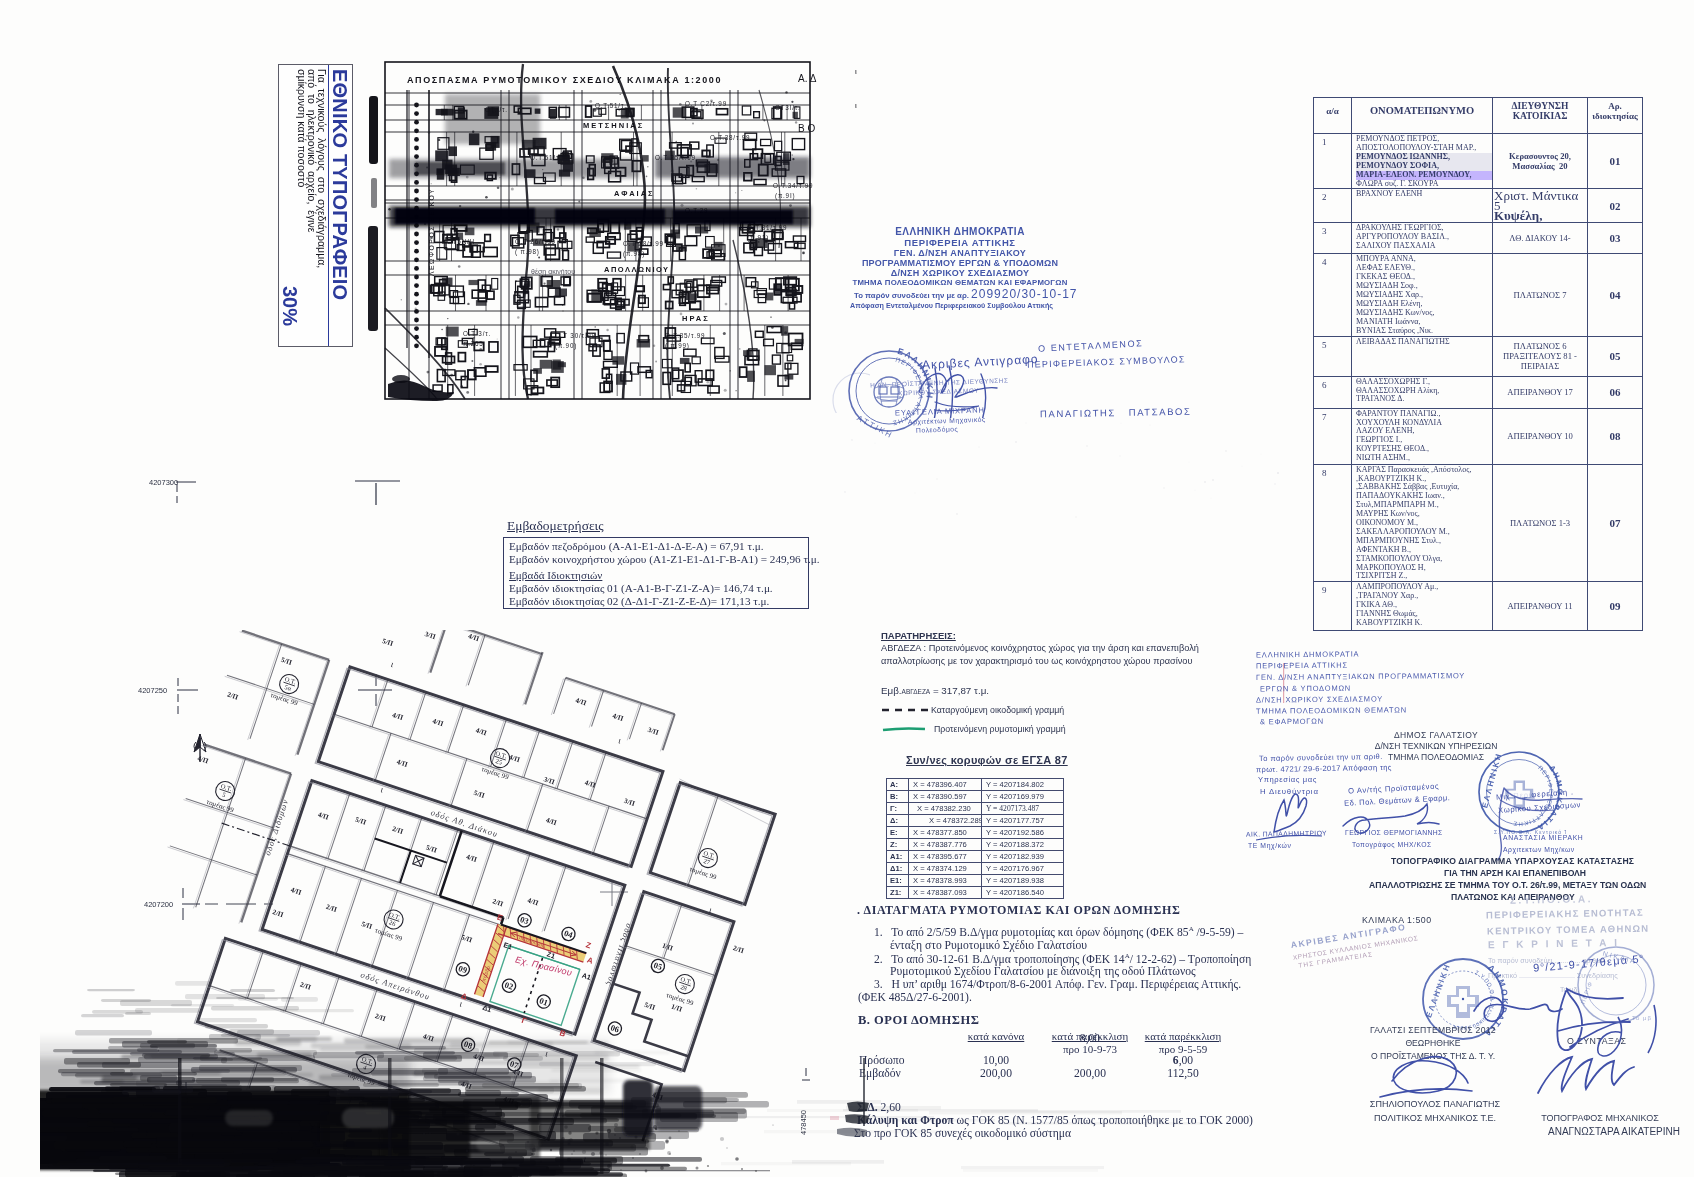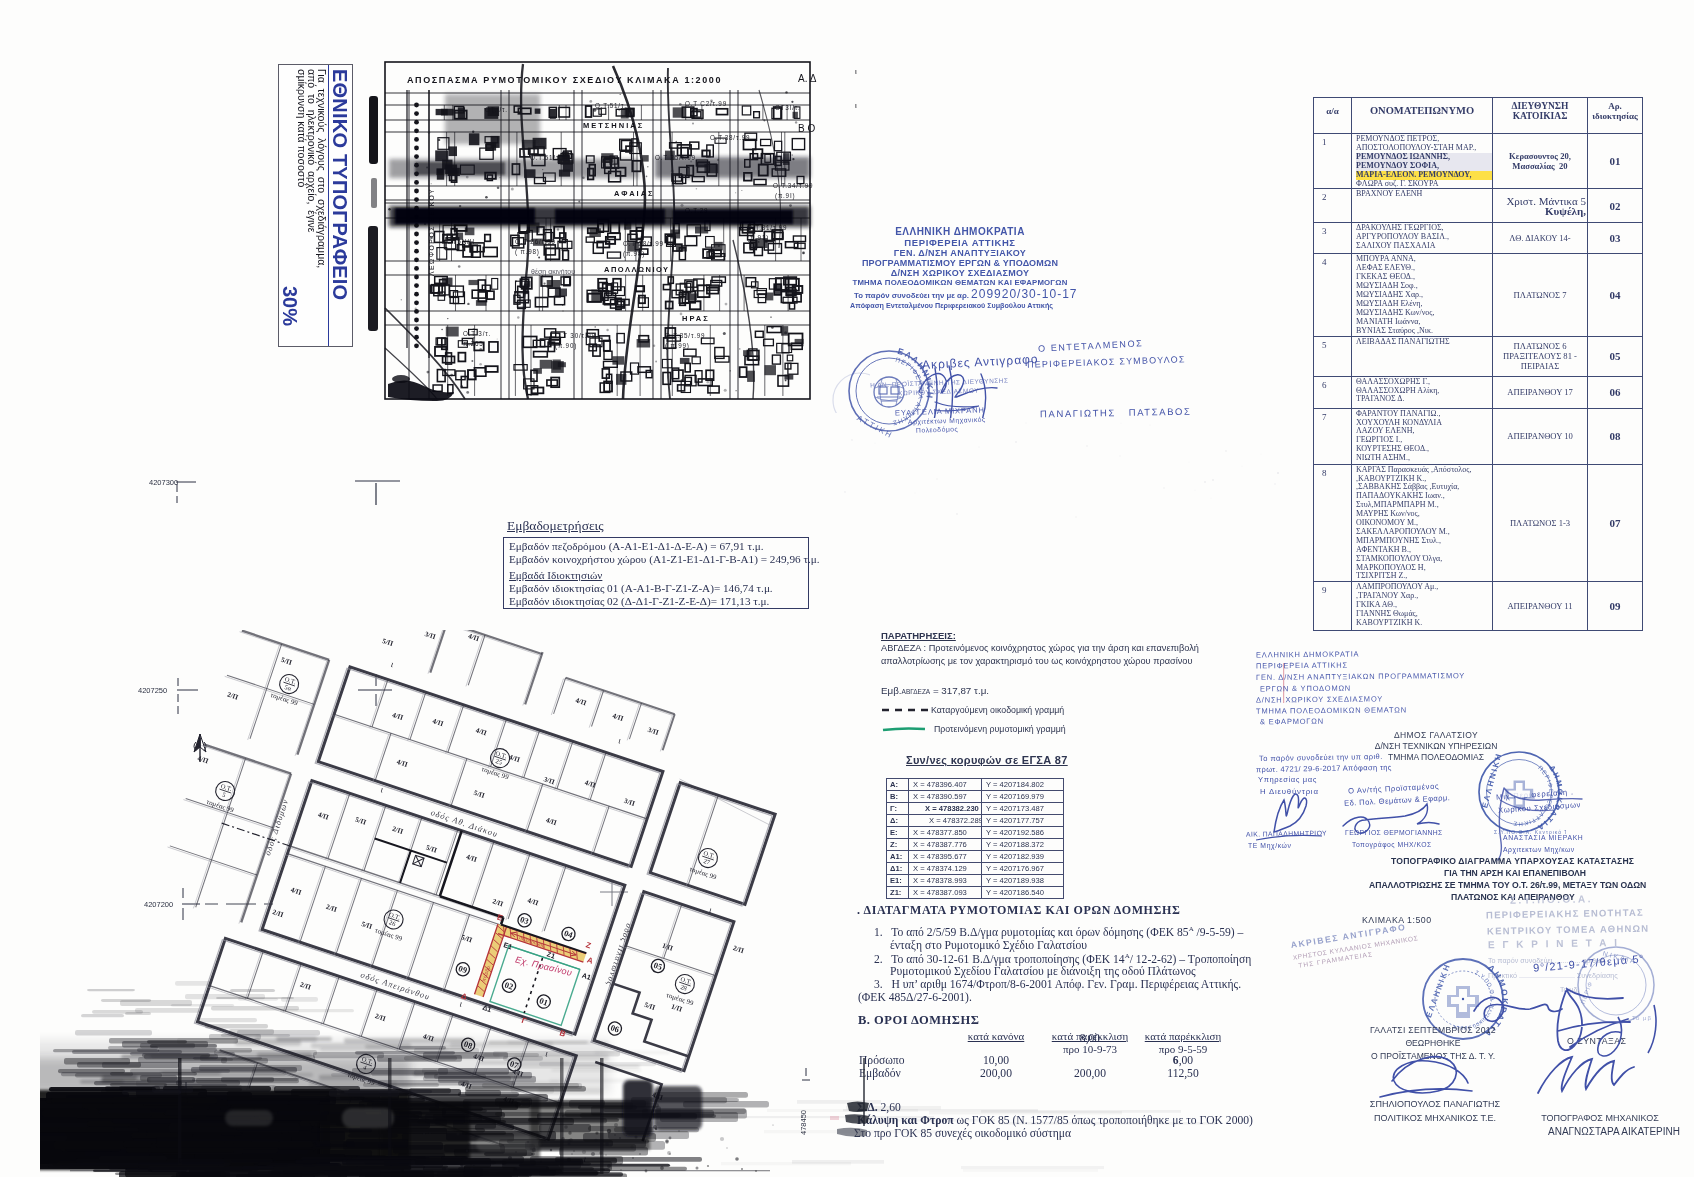--- a/index.html
+++ b/index.html
@@ -833,32 +833,32 @@
         <td style="text-align:center;font-size:9.5px;padding-top:3px;"><b>ΔΙΕΥΘΥΝΣΗ<br>ΚΑΤΟΙΚΙΑΣ</b></td>
         <td style="text-align:center;font-size:9px;padding-top:3px;"><b>Αρ.<br>ιδιοκτησίας</b></td>
       </tr>
       <tr style="height:54px;">
         <td style="font-size:9px;padding:3px 0 0 8px;">1</td>
         <td style="font-size:8px;line-height:8.9px;padding:1px 0 0 4px;white-space:nowrap;">
           <div>ΡΕΜΟΥΝΔΟΣ ΠΕΤΡΟΣ,</div>
           <div>ΑΠΟΣΤΟΛΟΠΟΥΛΟΥ-ΣΤΑΗ ΜΑΡ.,</div>
           <div style="font-weight:bold;background:#e7e7ef;">ΡΕΜΟΥΝΔΟΣ ΙΩΑΝΝΗΣ,</div>
           <div style="font-weight:bold;background:#e7e7ef;">ΡΕΜΟΥΝΔΟΥ ΣΟΦΙΑ,</div>
-          <div style="font-weight:bold;background:#fde047;">ΜΑΡΙΑ-ΕΛΕΟΝ. ΡΕΜΟΥΝΔΟΥ,</div>
+          <div style="font-weight:bold;background:#c4b5fd;">ΜΑΡΙΑ-ΕΛΕΟΝ. ΡΕΜΟΥΝΔΟΥ,</div>
           <div>ΦΛΩΡΑ συζ. Γ. ΣΚΟΥΡΑ</div>
         </td>
         <td style="font-size:8.6px;line-height:10px;text-align:center;vertical-align:middle;"><b>Κερασουντος 20,<br>Μασσαλίας&nbsp; 20</b></td>
         <td style="font-size:11px;text-align:center;vertical-align:middle;"><b>01</b></td>
       </tr>
       <tr style="height:34px;">
         <td style="font-size:9px;padding:3px 0 0 8px;">2</td>
         <td style="font-size:8px;line-height:8.9px;padding:1px 0 0 4px;white-space:nowrap;">
           <div>ΒΡΑΧΝΟΥ ΕΛΕΝΗ</div>
         </td>
-        <td style="font-size:11px;line-height:10px;text-align:right;vertical-align:middle;">Χριστ. Μάντικα 5<br><b>Κυψέλη,</b></td>
+        <td style="font-size:13px;line-height:10px;text-align:left;vertical-align:middle;">Χριστ. Μάντικα 5<br><b>Κυψέλη,</b></td>
         <td style="font-size:11px;text-align:center;vertical-align:middle;"><b>02</b></td>
       </tr>
       <tr style="height:31px;">
         <td style="font-size:9px;padding:3px 0 0 8px;">3</td>
         <td style="font-size:8px;line-height:8.9px;padding:1px 0 0 4px;white-space:nowrap;">
           <div>ΔΡΑΚΟΥΛΗΣ ΓΕΩΡΓΙΟΣ,</div>
           <div>ΑΡΓΥΡΟΠΟΥΛΟΥ ΒΑΣΙΛ.,</div>
           <div>ΣΑΛΙΧΟΥ ΠΑΣΧΑΛΙΑ</div>
         </td>
         <td style="font-size:8.6px;line-height:10px;text-align:center;vertical-align:middle;">ΛΘ. ΔΙΑΚΟΥ 14-</td>
@@ -983,22 +983,22 @@
         <td style="padding-left:4px;">X = 478396.407</td>
         <td style="padding-left:4px;">Y = 4207184.802</td>
       </tr>
       <tr style="height:9.9px;">
         <td style="padding-left:3px;"><b>Β:</b></td>
         <td style="padding-left:4px;">X = 478390.597</td>
         <td style="padding-left:4px;">Y = 4207169.979</td>
       </tr>
       <tr style="height:9.9px;">
         <td style="padding-left:3px;"><b>Γ:</b></td>
-        <td style="padding-left:16px;font-weight:bold;">X = 478382.230</td>
-        <td style="padding-left:4px;">Y = 4207173.487</td>
+        <td style="padding-left:8px;">X = 478382.230</td>
+        <td style="padding-left:4px;font-family:Liberation Serif, serif;">Y = 4207173.487</td>
       </tr>
       <tr style="height:9.9px;">
         <td style="padding-left:3px;"><b>Δ:</b></td>
         <td style="padding-left:20px;">X = 478372.289</td>
         <td style="padding-left:4px;">Y = 4207177.757</td>
       </tr>
       <tr style="height:9.9px;">
         <td style="padding-left:3px;"><b>Ε:</b></td>
         <td style="padding-left:4px;">X = 478377.850</td>
         <td style="padding-left:4px;">Y = 4207192.586</td>

